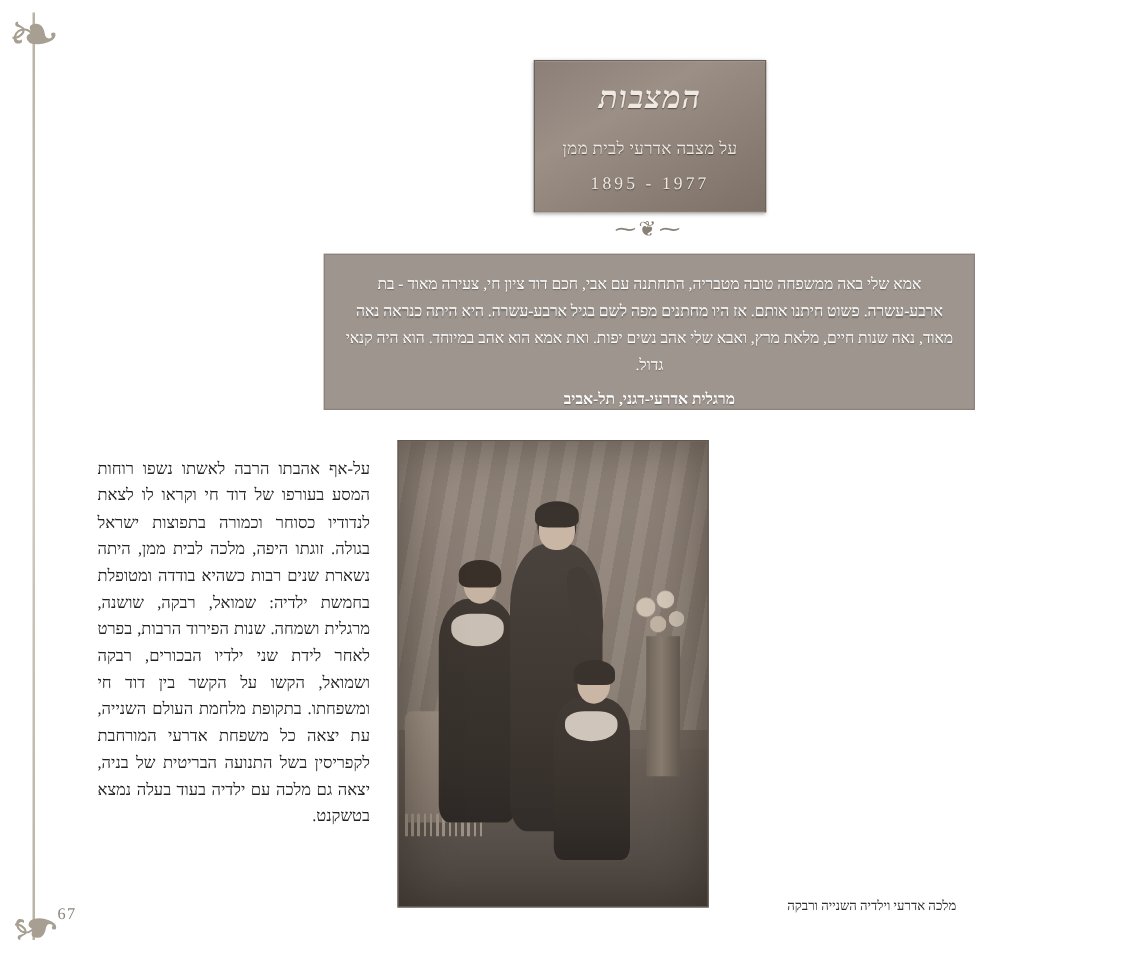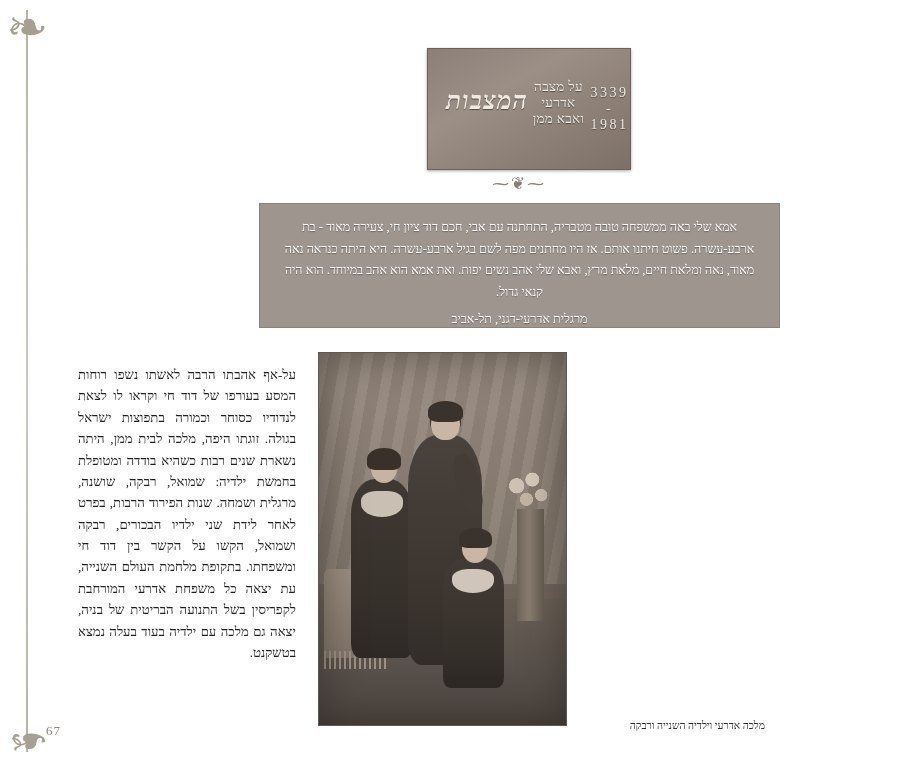--- a/index.html
+++ b/index.html
@@ -57,25 +57,25 @@
   .plaque {
     position: absolute;
     left: 427px;
     top: 48px;
     width: 184px;
     height: 120px;
     background: linear-gradient(150deg, #8b7f78 0%, #9b8f86 35%, #8a7e75 70%, #7d7167 100%);
     border: 1px solid #6d6258;
     box-shadow: 0 1px 3px rgba(0,0,0,.35);
     display: flex;
+    flex-direction: column;
     align-items: center;
     justify-content: center;
     text-align: center;
     color: #efe9e2;
-    padding-left: 18px;
   }
   .plaque-script {
     font-family: "DejaVu Serif", serif;
     font-size: 25px;
     font-style: italic;
     font-weight: 700;
     letter-spacing: 1px;
     text-shadow: 0 1px 1px rgba(0,0,0,.45);
     margin-bottom: 18px;
     direction: rtl;
@@ -123,20 +123,21 @@
     font-size: 12.5px;
     line-height: 1.72;
     text-align: center;
     text-shadow: 0 1px 1px rgba(0,0,0,.30);
   }
   .quote-attrib {
     margin-top: 9px;
     font-size: 12.5px;
     text-align: center;
     text-shadow: 0 1px 1px rgba(0,0,0,.30);
+    font-weight: bold;
   }
 
   
   .body-text {
     position: absolute;
     left: 78px;
     top: 352px;
     width: 218px;
     direction: rtl;
     text-align: justify;
@@ -354,28 +355,28 @@
 </head>
 <body>
 
 <div class="page-border"></div>
 <div class="flourish flourish-top">❧</div>
 <div class="flourish flourish-bottom">❧</div>
 <div class="page-number">67</div>
 
 <div class="plaque">
   <div class="plaque-script">המצבות</div>
-  <div class="plaque-name">על מצבה אדרעי ואבא ממן</div>
-  <div class="plaque-years">3339 - 1981</div>
+  <div class="plaque-name">על מצבה אדרעי לבית ממן</div>
+  <div class="plaque-years">1895 - 1977</div>
 </div>
 
 <div class="plaque-ornament">⁓❦⁓</div>
 
 <div class="quote-box">
-  <div class="quote-text">אמא שלי באה ממשפחה טובה מטבריה, התחתנה עם אבי, חכם דוד ציון חי, צעירה מאוד - בת ארבע-עשרה. פשוט חיתנו אותם. אז היו מחתנים מפה לשם בגיל ארבע-עשרה. היא היתה כנראה נאה מאוד, נאה ומלאת חיים, מלאת מרץ, ואבא שלי אהב נשים יפות. ואת אמא הוא אהב במיוחד. הוא היה קנאי גדול.</div>
+  <div class="quote-text">אמא שלי באה ממשפחה טובה מטבריה, התחתנה עם אבי, חכם דוד ציון חי, צעירה מאוד - בת ארבע-עשרה. פשוט חיתנו אותם. אז היו מחתנים מפה לשם בגיל ארבע-עשרה. היא היתה כנראה נאה מאוד, נאה שנות חיים, מלאת מרץ, ואבא שלי אהב נשים יפות. ואת אמא הוא אהב במיוחד. הוא היה קנאי גדול.</div>
   <div class="quote-attrib">מרגלית אדרעי-דגני, תל-אביב</div>
 </div>
 
 <div class="body-text">על-אף אהבתו הרבה לאשתו נשפו רוחות המסע בעורפו של דוד חי וקראו לו לצאת לנדודיו כסוחר וכמורה בתפוצות ישראל בגולה. זוגתו היפה, מלכה לבית ממן, היתה נשארת שנים רבות כשהיא בודדה ומטופלת בחמשת ילדיה: שמואל, רבקה, שושנה, מרגלית ושמחה. שנות הפירוד הרבות, בפרט לאחר לידת שני ילדיו הבכורים, רבקה ושמואל, הקשו על הקשר בין דוד חי ומשפחתו. בתקופת מלחמת העולם השנייה, עת יצאה כל משפחת אדרעי המורחבת לקפריסין בשל התנועה הבריטית של בניה, יצאה גם מלכה עם ילדיה בעוד בעלה נמצא בטשקנט.</div>
 
 <div class="photo-frame">
   <div class="photo-inner">
     <div class="drape"></div>
     <div class="floor"></div>
     <div class="tablecloth"></div>

